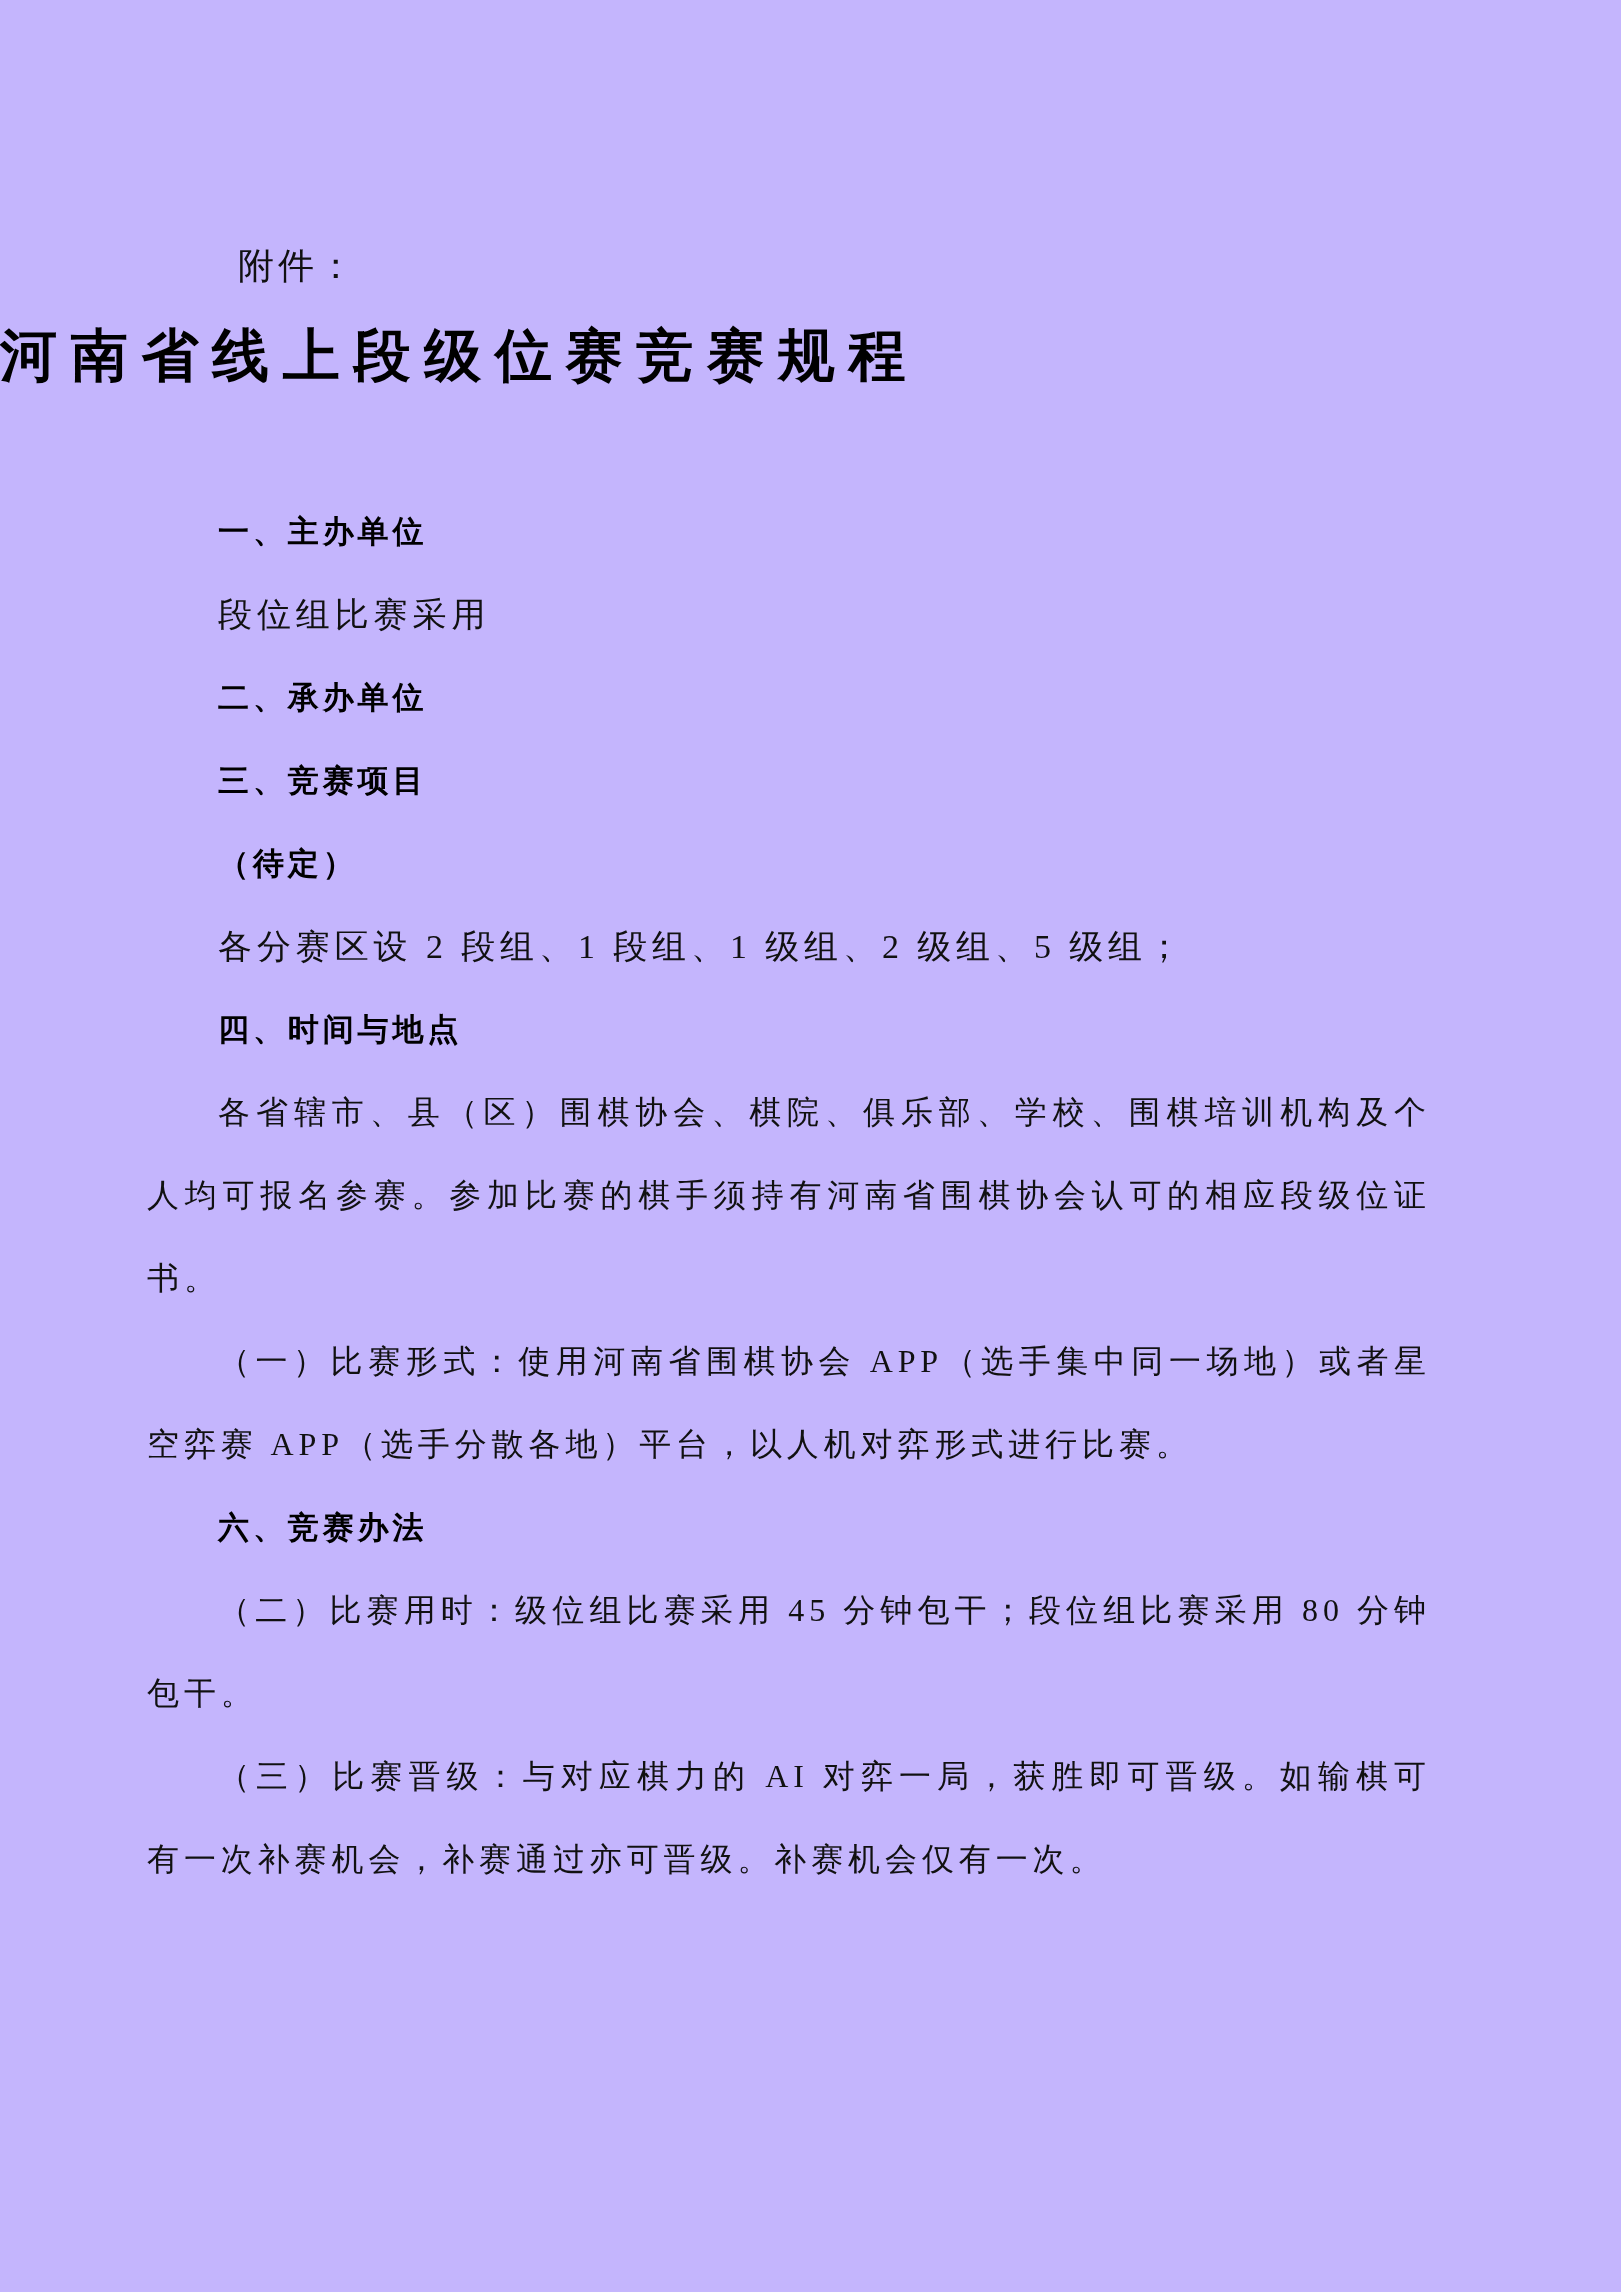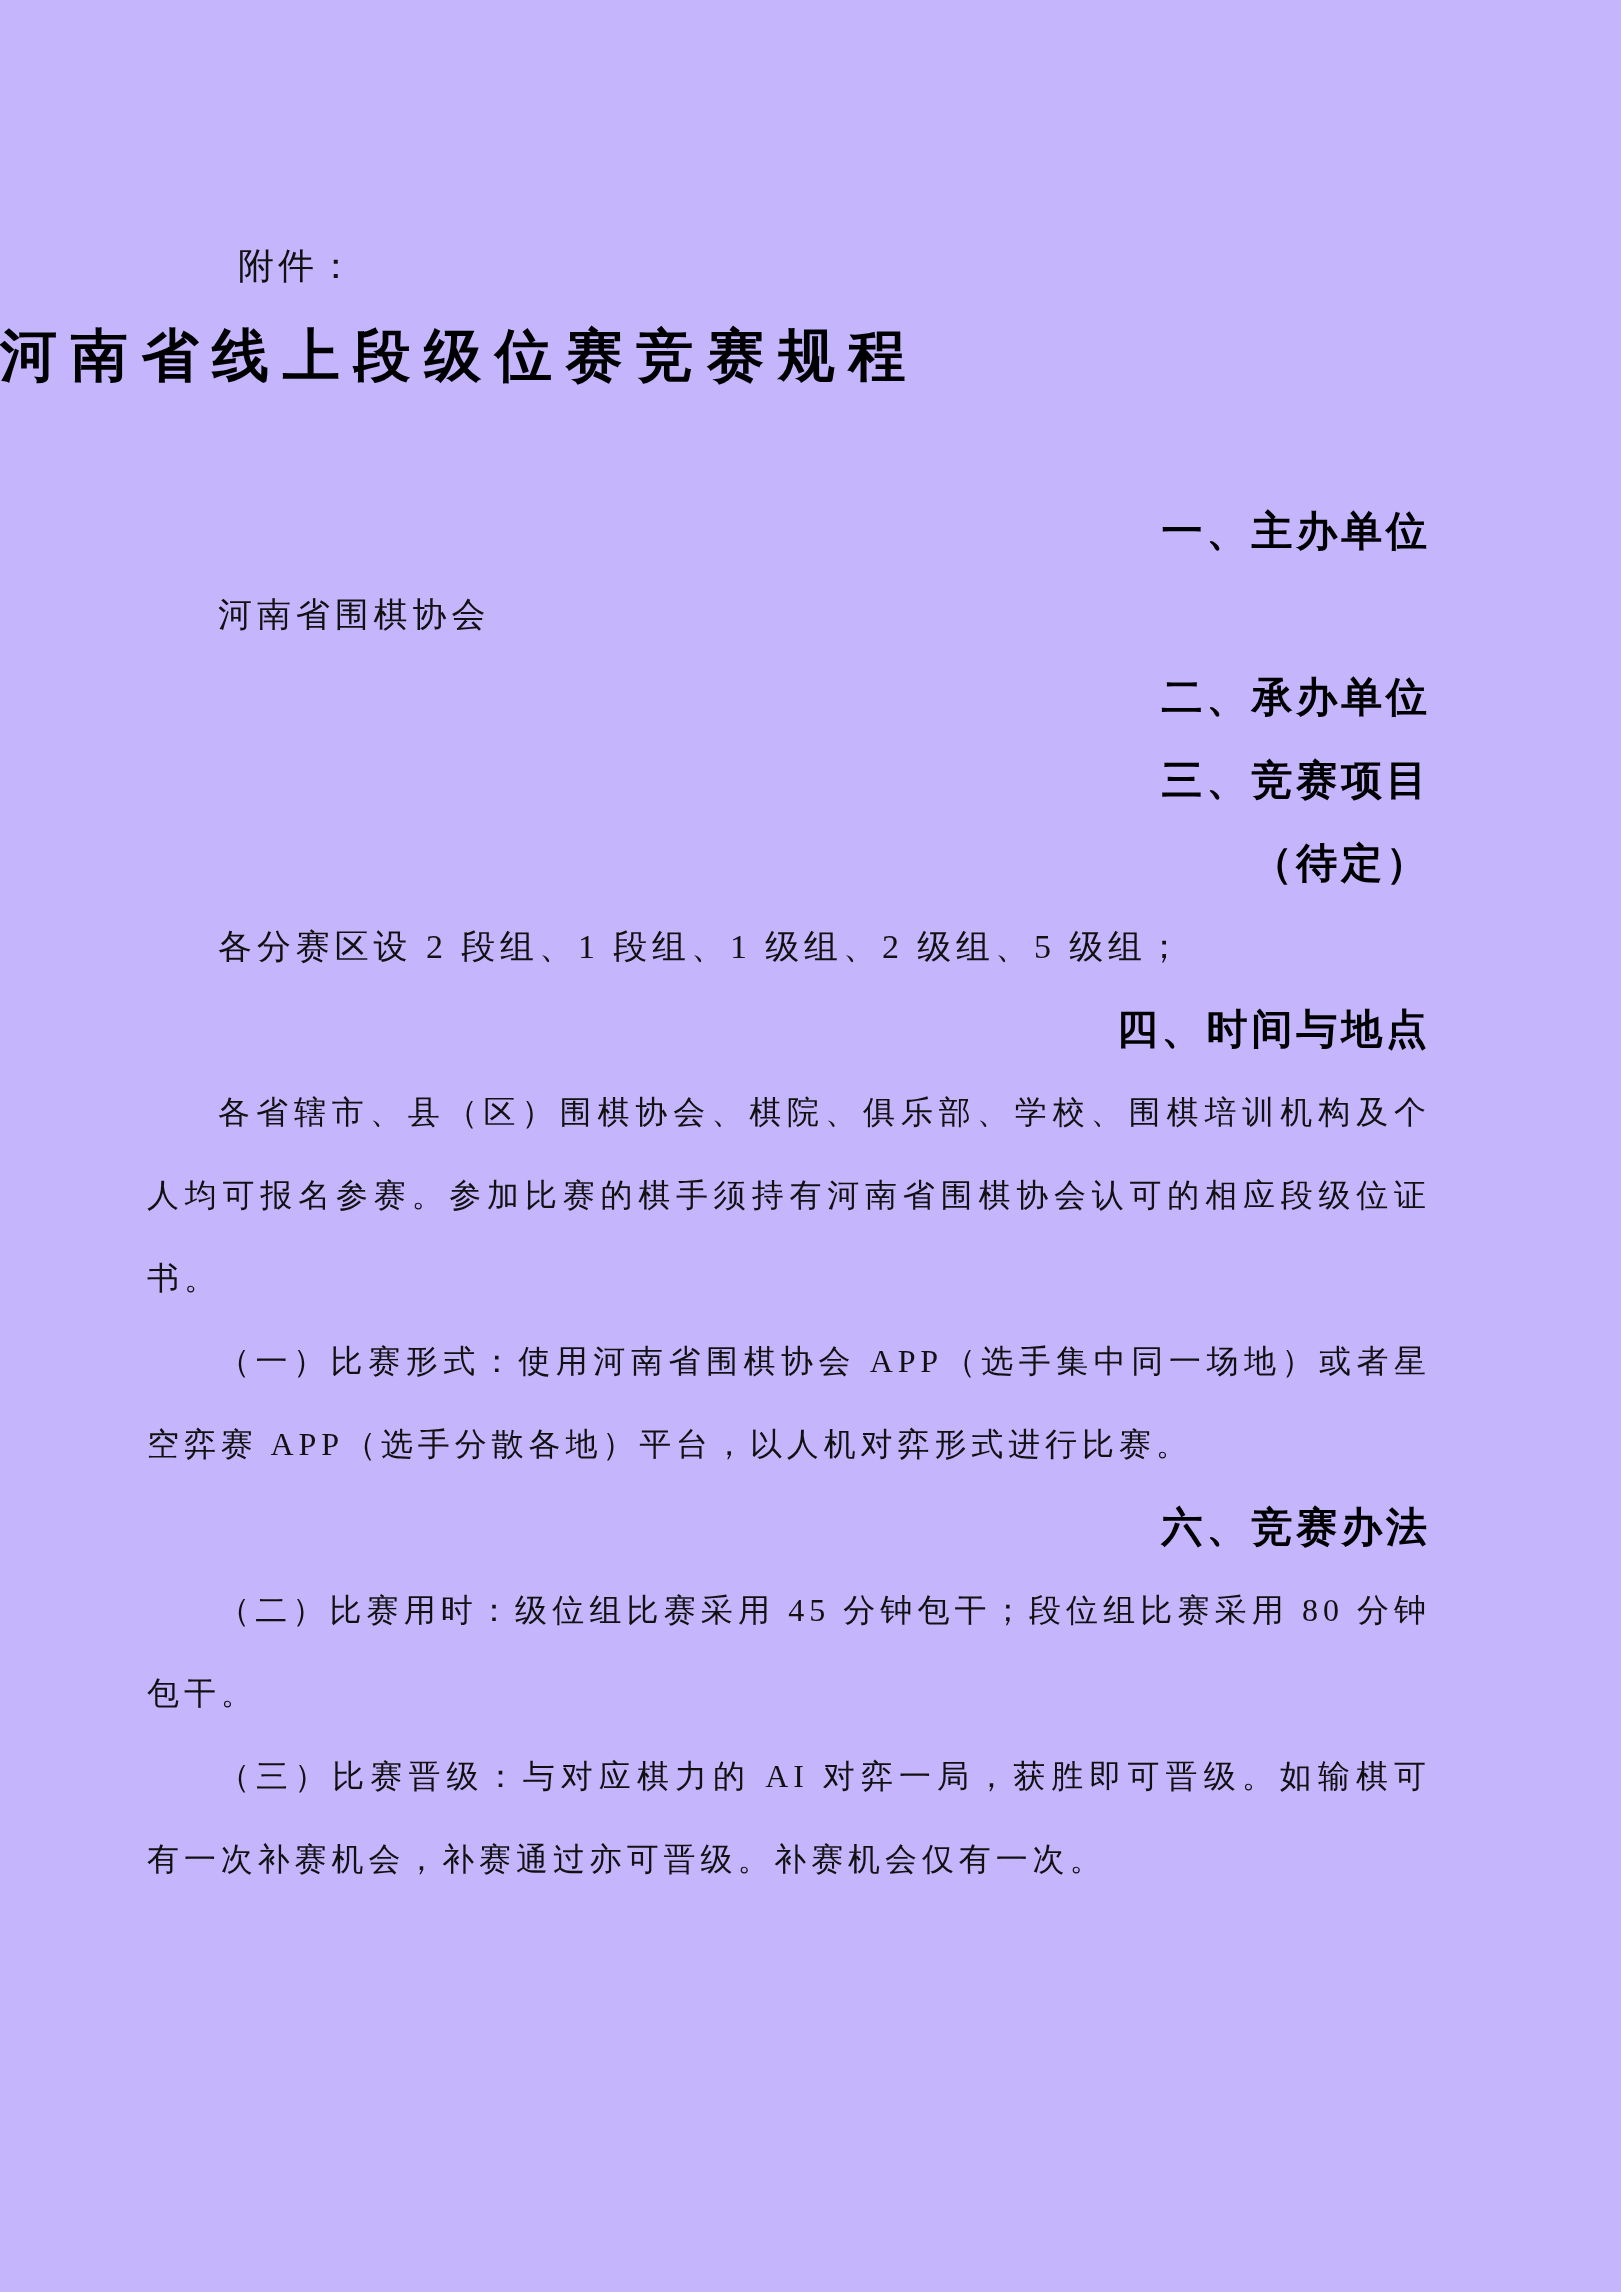--- a/index.html
+++ b/index.html
@@ -25,25 +25,24 @@
     letter-spacing:13.7px;
     color:#000;
   }
   .body-content{
     position:absolute;top:490px;left:147px;width:1284px;
   }
   .block{margin:0;line-height:83px;}
   .heading{
     font-family:"Liberation Sans", sans-serif;
     font-weight:700;
-    font-size:41px;
+    font-size:31px;
     letter-spacing:3.9px;
     padding-left:71px;
     color:#000;
-    text-align:right;
   }
   .line{
     font-family:"Liberation Serif", serif;
     font-size:34px;
     letter-spacing:4.9px;
     padding-left:71px;
   }
   .para{
     font-family:"Liberation Serif", serif;
     font-size:32px;
@@ -59,21 +58,21 @@
 <div class="page">
 
   <div class="attachment">附件：</div>
 
   <div class="doc-title">河南省线上段级位赛竞赛规程</div>
 
   <div class="body-content">
 
     <p class="block heading">一、主办单位</p>
 
-    <p class="block line">河南省围棋协会</p>
+    <p class="block line">段位组比赛采用</p>
 
     <p class="block heading">二、承办单位</p>
 
     <p class="block heading">三、竞赛项目</p>
 
     <p class="block heading">（待定）</p>
 
     <p class="block line">各分赛区设 2 段组、1 段组、1 级组、2 级组、5 级组；</p>
 
     <p class="block heading">四、时间与地点</p>

